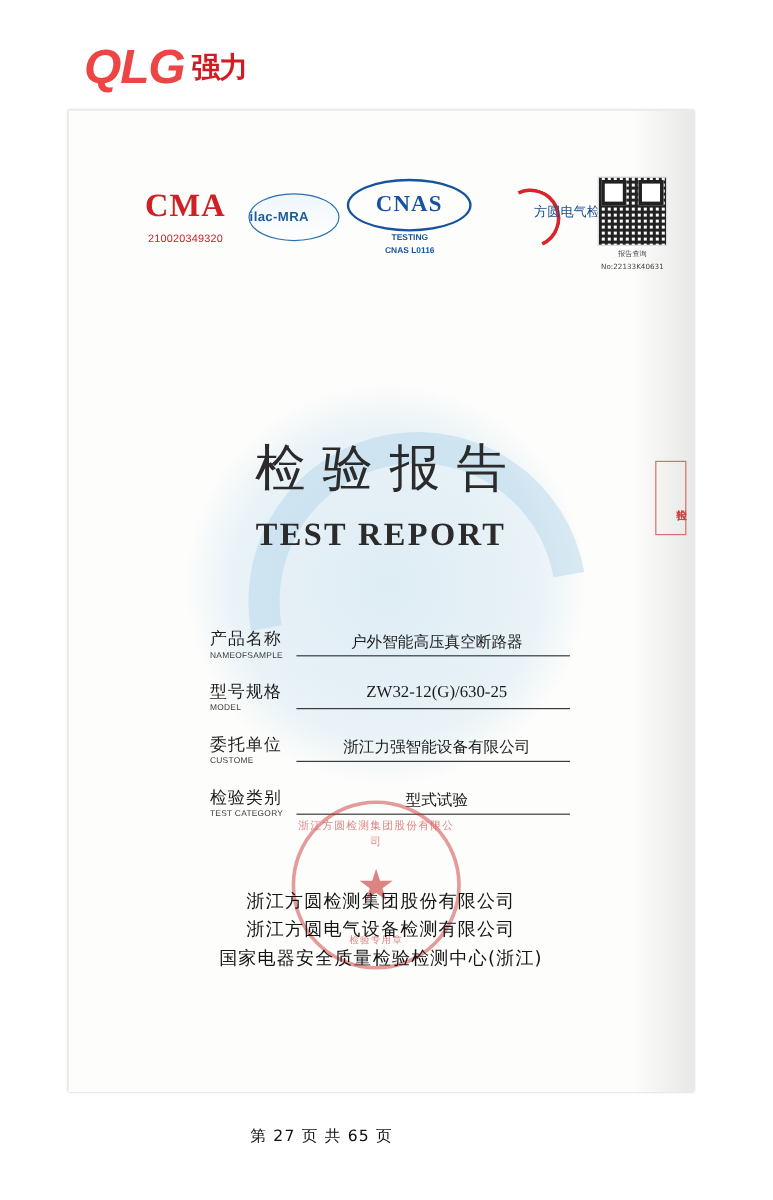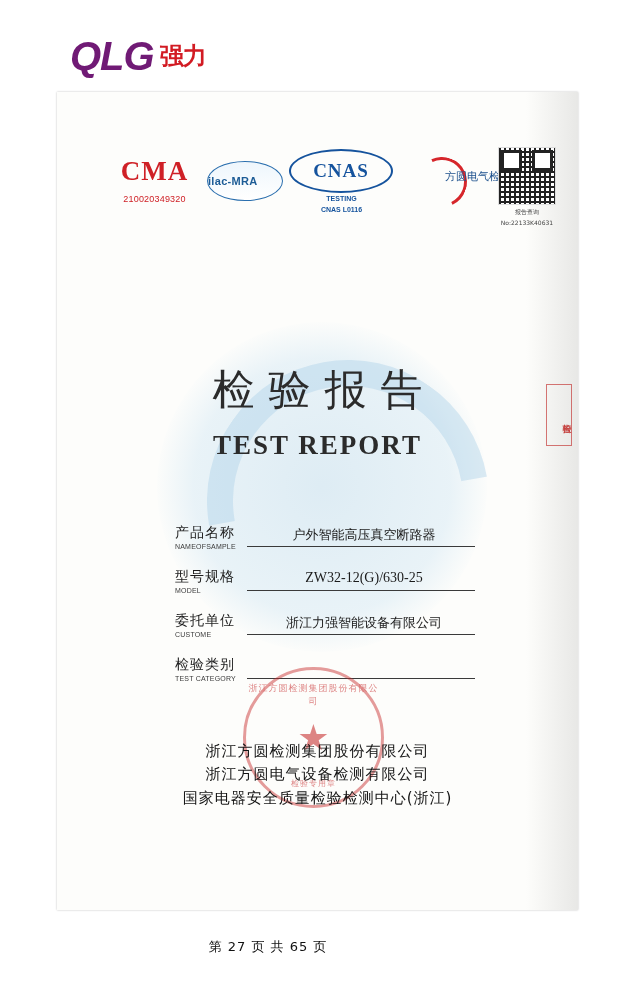--- a/index.html
+++ b/index.html
@@ -23,21 +23,21 @@
     display: flex;
     align-items: center;
     gap: 6px;
   }
   .brand-qlg {
     font-family: "Liberation Sans", sans-serif;
     font-weight: bold;
     font-style: italic;
     font-size: 40px;
     letter-spacing: -1px;
-    color: #701a75;
+    color: #ef4444;
     line-height: 1;
   }
   .brand-cn {
     font-family: "DejaVu Sans", sans-serif;
     font-weight: bold;
     font-size: 24px;
     color: #d21b23;
     line-height: 1;
     letter-spacing: -1px;
   }
@@ -417,20 +417,21 @@
     <div class="field">
       <span class="f-label-cn">委托单位</span>
       <span class="f-label-en">CUSTOME</span>
       <span class="f-value">浙江力强智能设备有限公司</span>
       <span class="f-rule"></span>
     </div>
 
     <div class="field">
       <span class="f-label-cn">检验类别</span>
       <span class="f-label-en">TEST CATEGORY</span>
+      <span class="f-value">型式试验</span>
       <span class="f-rule"></span>
     </div>
 
   </div>
 
   <div class="seal">
     <div class="seal-top">浙江方圆检测集团股份有限公司</div>
     <div class="seal-star">★</div>
     <div class="seal-bottom">检验专用章</div>
   </div>

